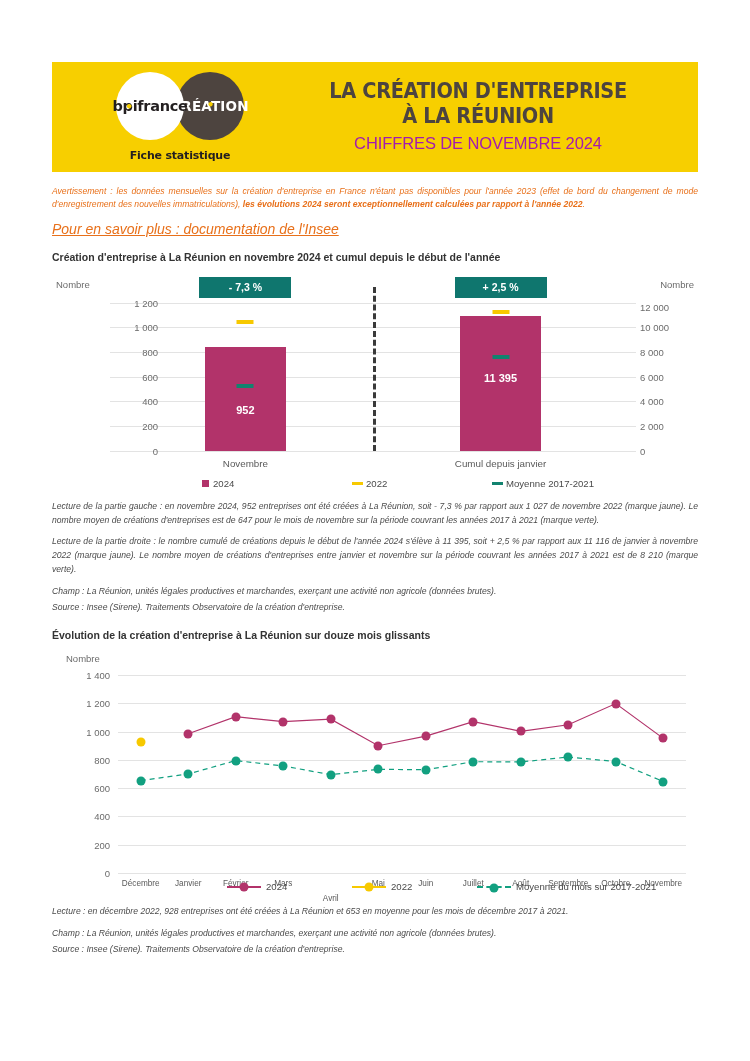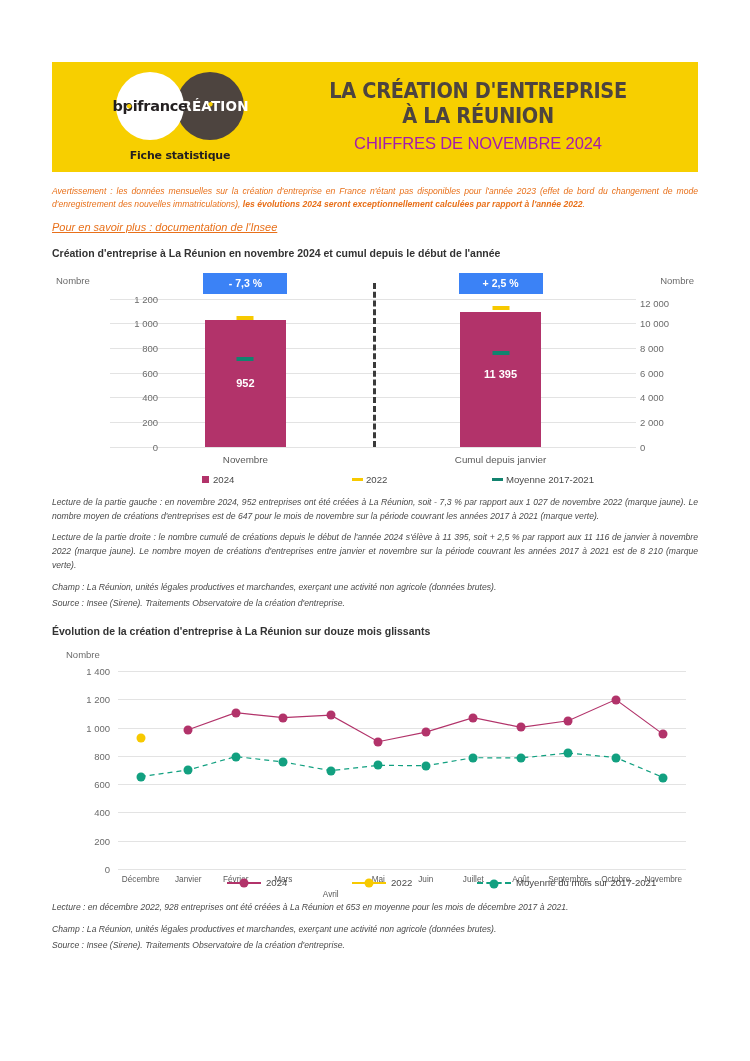--- a/index.html
+++ b/index.html
@@ -140,21 +140,21 @@
     font-size: 8.6px;
     font-style: italic;
     color: #E8701A;
     line-height: 1.55;
     text-align: justify;
   }
   .warning b { font-weight: 700; }
   .savoir {
     margin-top: 9px;
     font-family: "Liberation Sans", sans-serif;
-    font-size: 11px;
+    font-size: 14px;
     font-style: italic;
     color: #E8701A;
     text-decoration: underline;
   }
 
   
   .chart-title {
     font-family: "Liberation Sans", sans-serif;
     font-size: 10.5px;
     font-weight: 700;
@@ -212,26 +212,26 @@
   }
   .marker-y, .marker-g {
     position: absolute;
     height: 4px;
     width: 17px;
   }
   .marker-y { background: #F7C900; }
   .marker-g { background: #12836F; }
   .badge {
     position: absolute;
-    background: #3b82f6;
+    background: #0f766e;
     color: #fff;
     font-size: 10.5px;
     font-weight: 700;
     padding: 4px 0 5px 0;
-    width: 84px;
+    width: 92px;
     text-align: center;
     font-family: "Liberation Sans", sans-serif;
   }
   .divider-dashed {
     position: absolute;
     width: 0;
     border-left: 3px dashed #3a3a3a;
   }
   .xcat {
     position: absolute;
@@ -366,21 +366,21 @@
       <div class="ytick ytick-r" style="top:4px;margin-left:22px;">12 000</div>
       <div class="ytick ytick-r" style="top:24.7px;">10 000</div>
       <div class="ytick ytick-r" style="top:49.3px;">8 000</div>
       <div class="ytick ytick-r" style="top:74px;">6 000</div>
       <div class="ytick ytick-r" style="top:98.7px;">4 000</div>
       <div class="ytick ytick-r" style="top:123.3px;">2 000</div>
       <div class="ytick ytick-r" style="top:148px;">0</div>
 
       <div class="divider-dashed" style="left:50%; top:-16px; height:164px;"></div>
 
-      <div class="bar" style="left:18%; width:15.5%; height:127px;">
+      <div class="bar" style="left:18%; width:15.5%; height:104px;">
         <div class="bar-label" style="top:57px;">952</div>
         <div class="marker-g" style="left:50%; transform:translateX(-50%); top:37.6px;"></div>
       </div>
 
       <div class="marker-y" style="left:25.75%; transform:translateX(-50%); bottom:126.7px;"></div>
 
       <div class="bar" style="left:66.5%; width:15.5%; height:135px;">
         <div class="bar-label" style="top:56px;">11 395</div>
         <div class="marker-g" style="left:50%; transform:translateX(-50%); top:39px;"></div>
       </div>

